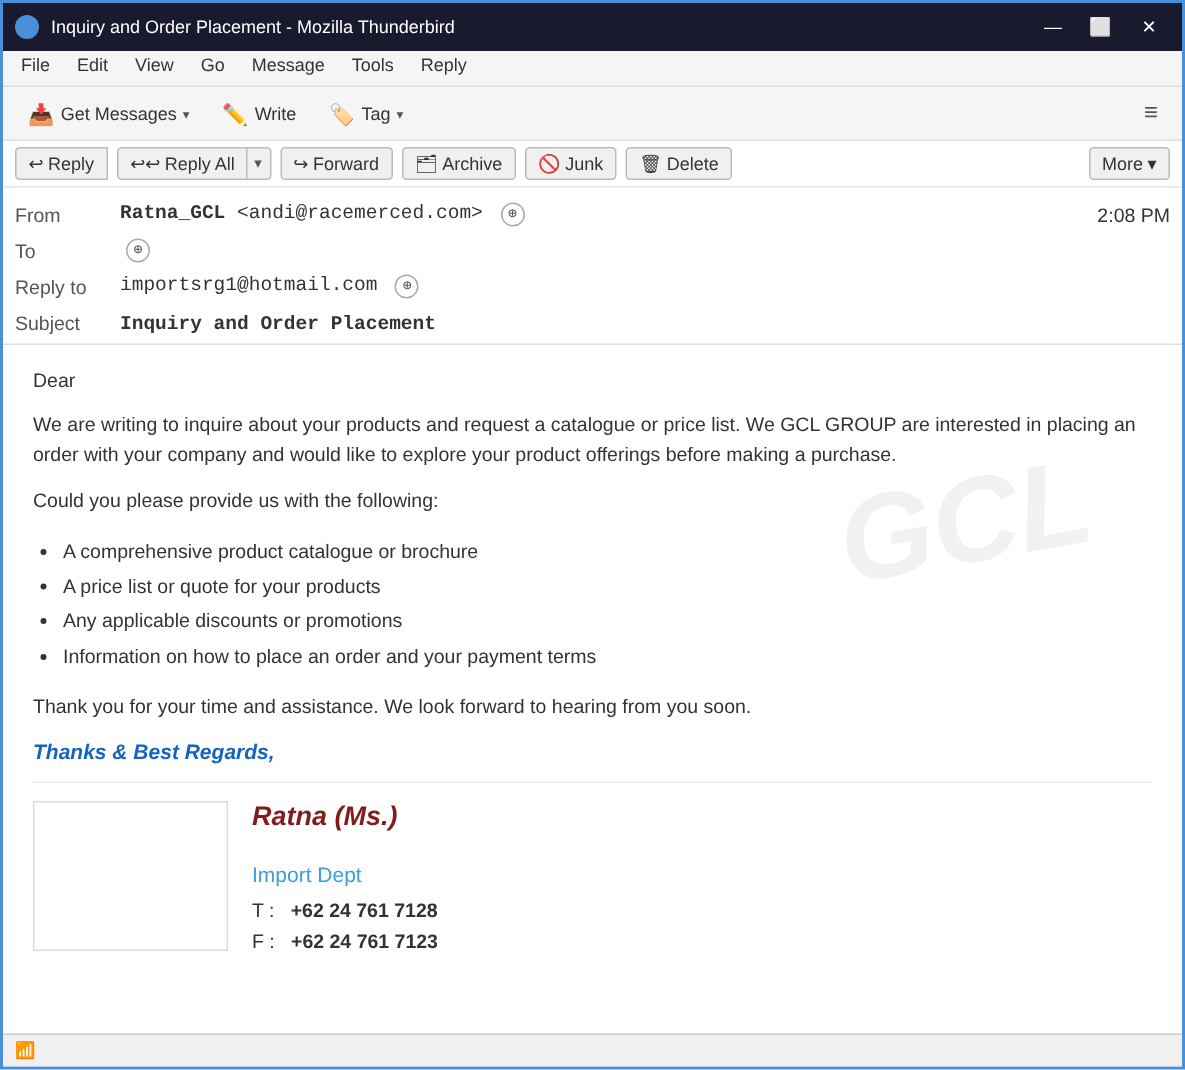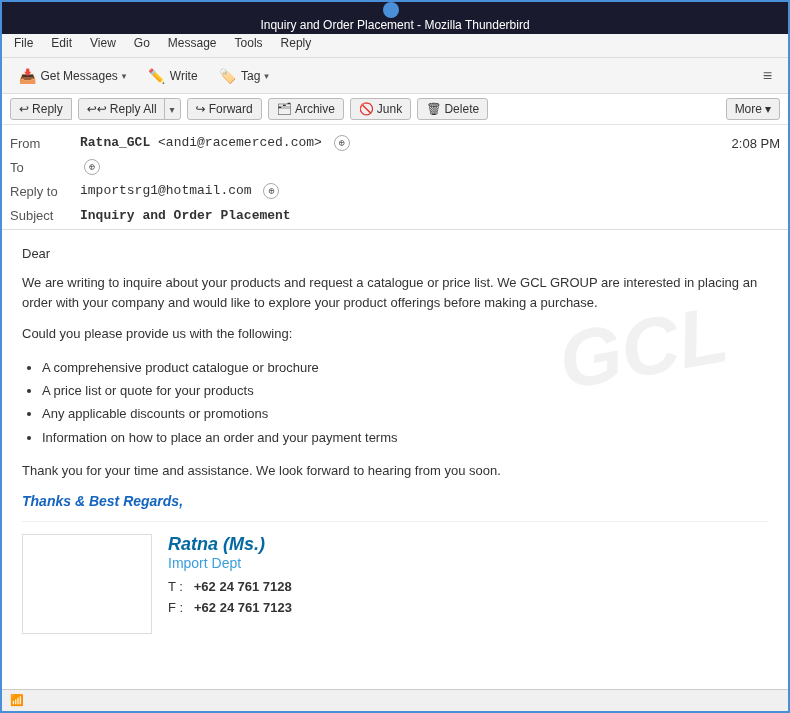--- a/index.html
+++ b/index.html
@@ -7,21 +7,20 @@
 
     
     .title-bar {
       background: #1a1a2e;
       color: white;
       height: 32px;
       display: flex;
       align-items: center;
       padding: 0 8px;
       user-select: none;
-      flex-direction: column;
     }
     .title-bar-icon {
       width: 16px; height: 16px;
       background: #4a90d9;
       border-radius: 50%;
       margin-right: 8px;
       flex-shrink: 0;
     }
     .title-bar-title {
       flex: 1;
@@ -244,23 +243,23 @@
       border: 1px solid #ddd;
       flex-shrink: 0;
       background: #fff;
     }
     .sig-details {
       flex: 1;
     }
     .sig-name {
       font-size: 18px;
       font-weight: bold;
-      color: #0369a1;
+      color: #7f1d1d;
       font-style: italic;
-      margin-bottom: 0;
+      margin-bottom: 20px;
     }
     .sig-dept {
       color: #3a9edc;
       font-size: 14px;
       margin-bottom: 8px;
     }
     .sig-line {
       font-size: 13px;
       color: #333;
       margin-bottom: 6px;

